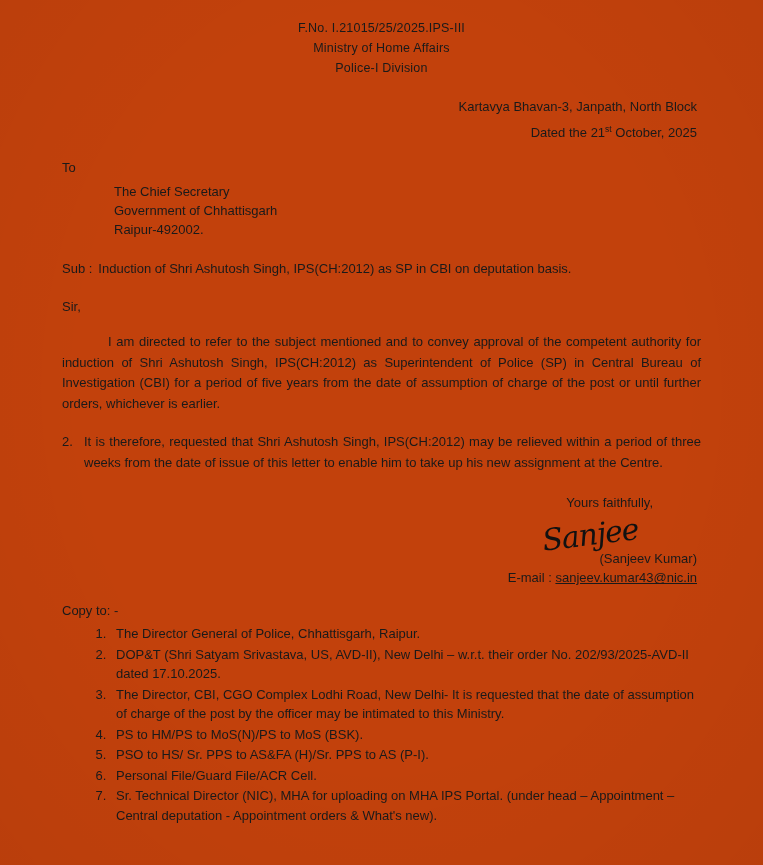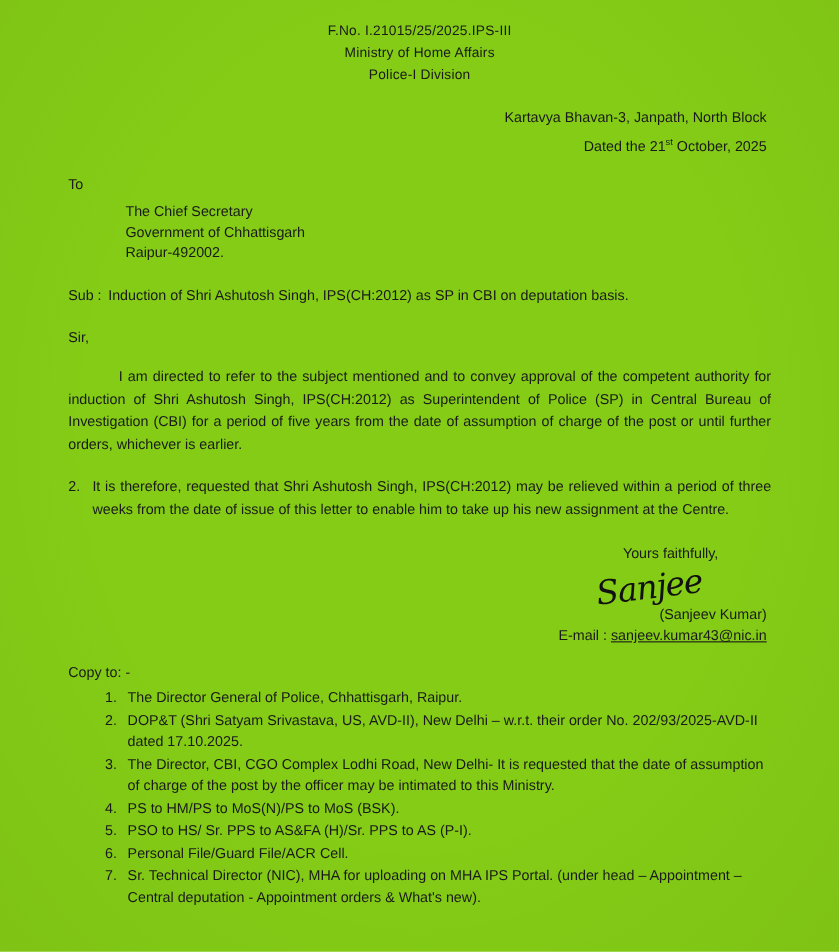--- a/index.html
+++ b/index.html
@@ -13,21 +13,21 @@
     font-family: "Liberation Sans", sans-serif;
     color: #1a1a1a;
     overflow: hidden;
   }
   .page {
     position: relative;
     width: 763px;
     height: 865px;
     box-sizing: border-box;
     padding: 18px 62px 0 62px;
-    background: #84cc16;
+    background: #c2410c;
   }
   
   .page:before {
     content: "";
     position: absolute;
     left: 0; top: 0; right: 0; bottom: 0;
     pointer-events: none;
     background:
       radial-gradient(ellipse at 50% 45%, rgba(255,255,255,0) 55%, rgba(0,0,0,0.045) 100%);
   }

